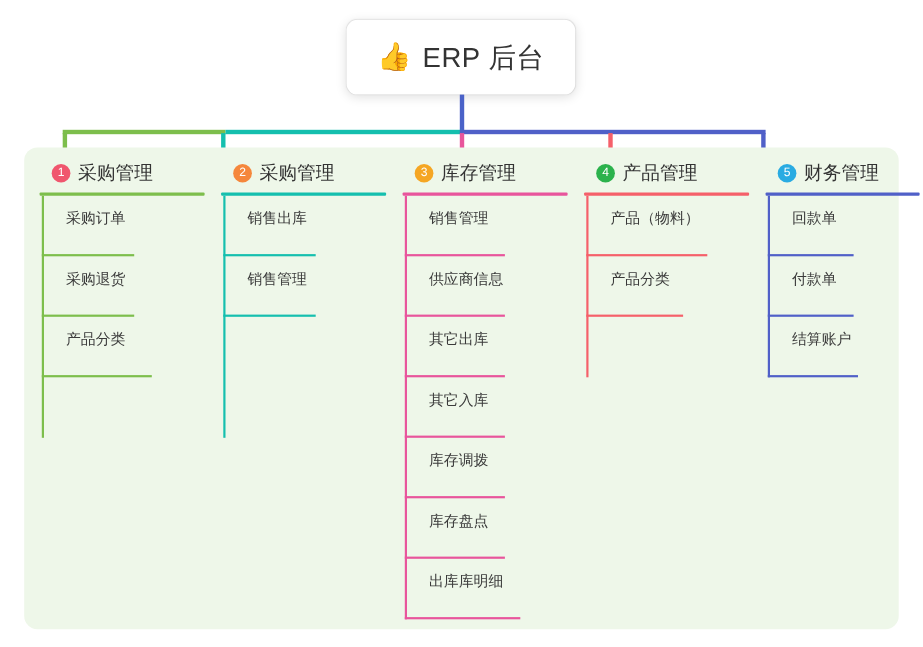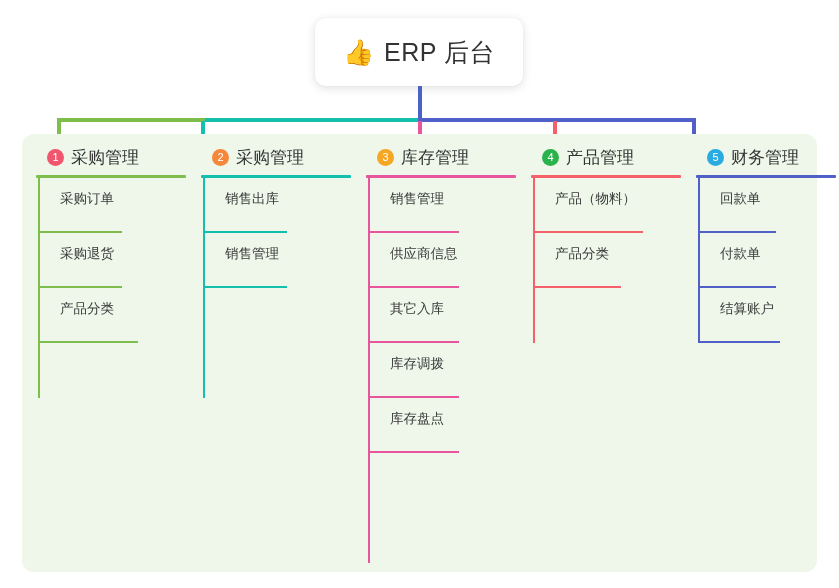--- a/index.html
+++ b/index.html
@@ -214,30 +214,38 @@
         <div class="spine" style="background: rgb(232, 85, 156); height: 385px;"></div>
         <div class="item">
           <span class="item-label">销售管理</span>
           <div class="item-rule" style="background: rgb(232, 85, 156); width: 91px;"></div>
         </div>
         <div class="item">
           <span class="item-label">供应商信息</span>
           <div class="item-rule" style="background: rgb(232, 85, 156); width: 91px;"></div>
         </div>
         <div class="item">
+          <span class="item-label">其它出库</span>
+          <div class="item-rule" style="background: rgb(232, 85, 156); width: 91px;"></div>
+        </div>
+        <div class="item">
           <span class="item-label">其它入库</span>
           <div class="item-rule" style="background: rgb(232, 85, 156); width: 91px;"></div>
         </div>
         <div class="item">
           <span class="item-label">库存调拨</span>
           <div class="item-rule" style="background: rgb(232, 85, 156); width: 91px;"></div>
         </div>
         <div class="item">
           <span class="item-label">库存盘点</span>
           <div class="item-rule" style="background: rgb(232, 85, 156); width: 91px;"></div>
+        </div>
+        <div class="item">
+          <span class="item-label">出库库明细</span>
+          <div class="item-rule" style="background: rgb(232, 85, 156); width: 105px;"></div>
         </div>
       </div>
     </div>
     <div class="column" style="left: 531px; width: 150px;">
       <div class="col-head">
         <span class="badge" style="background: rgb(43, 178, 76);">4</span>
         <span class="col-title">产品管理</span>
       </div>
       <div class="head-rule" style="background: rgb(245, 96, 106); width: 150px;"></div>
       <div class="items">

